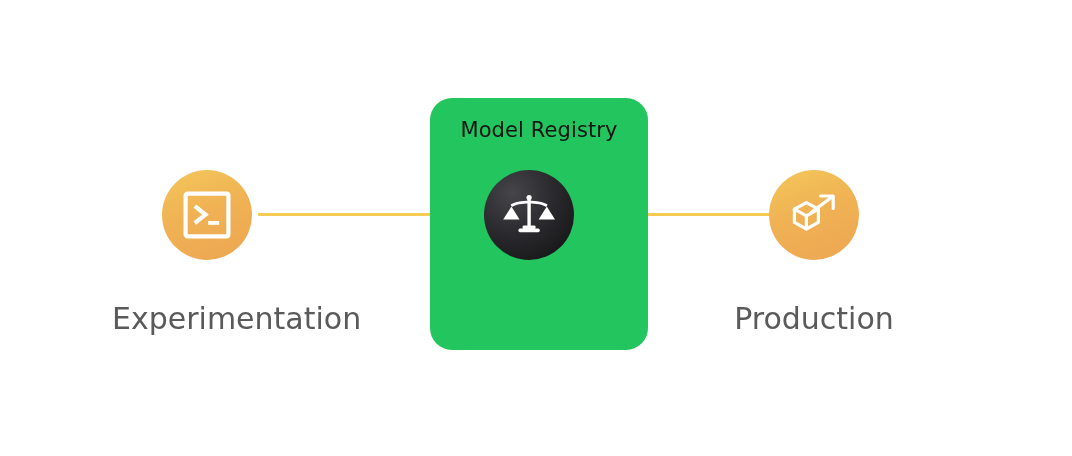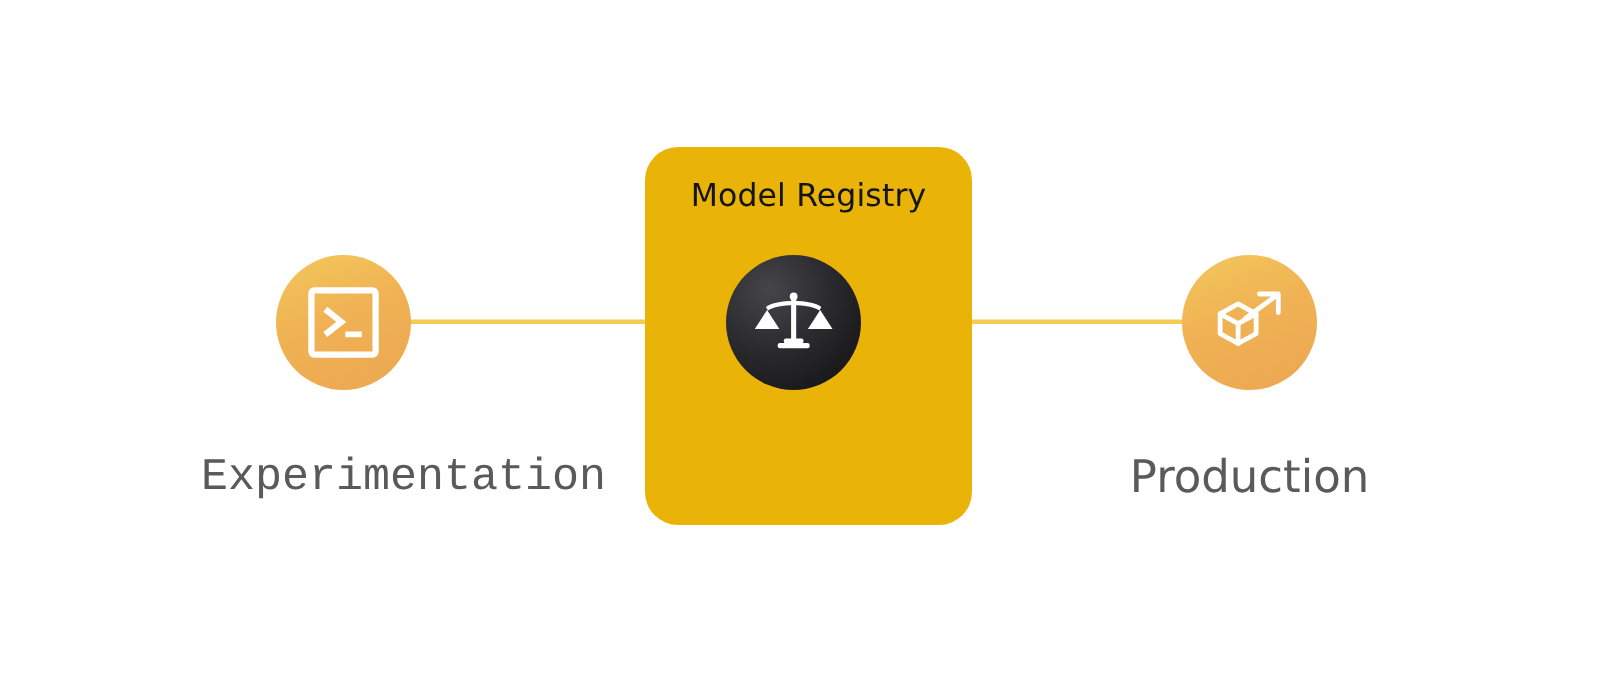--- a/index.html
+++ b/index.html
@@ -31,21 +31,21 @@
   .connector-left  { left: 258px; width: 256px; }
   .connector-right { left: 556px; width: 266px; }
 
   
   .stage-card {
     position: absolute;
     left: 430px;
     top: 98px;
     width: 218px;
     height: 252px;
-    background: #eab308;
+    background: #22c55e;
     border-radius: 22px;
     z-index: 2;
   }
   .stage-card-title {
     position: absolute;
     top: 20px;
     left: 0;
     width: 100%;
     text-align: center;
     font-size: 21px;
@@ -63,22 +63,22 @@
     color: #5a5a5a;
     line-height: 1.2;
   }
 
   
   .node {
     position: absolute;
     width: 190px;
     text-align: center;
   }
-  .node-left  { left: 134px; top: 170px; font-family: Liberation Mono, monospace; }
-  .node-right { left: 738px; top: 170px; }
+  .node-left  { left: 112px; top: 170px; }
+  .node-right { left: 719px; top: 170px; }
 
   .circle {
     width: 90px;
     height: 90px;
     border-radius: 50%;
     margin: 0 auto;
     display: flex;
     align-items: center;
     justify-content: center;
     position: relative;

